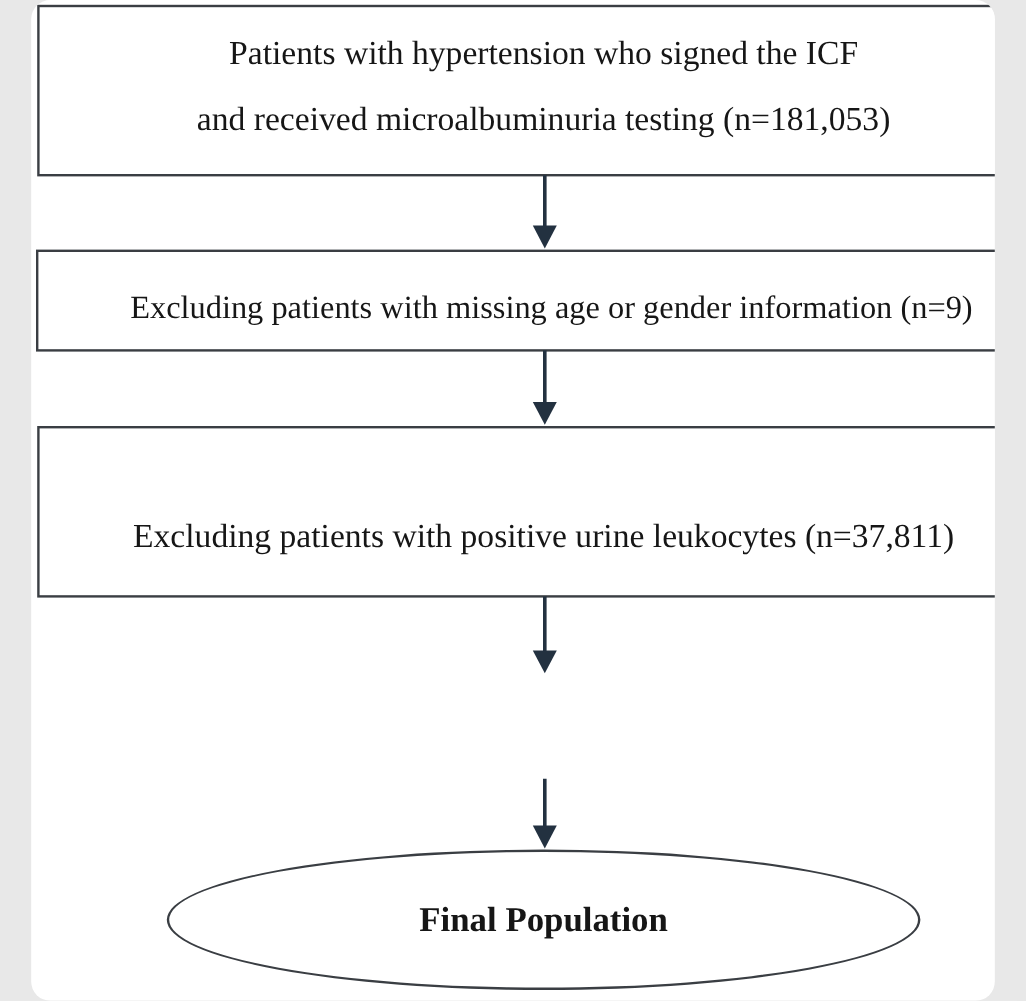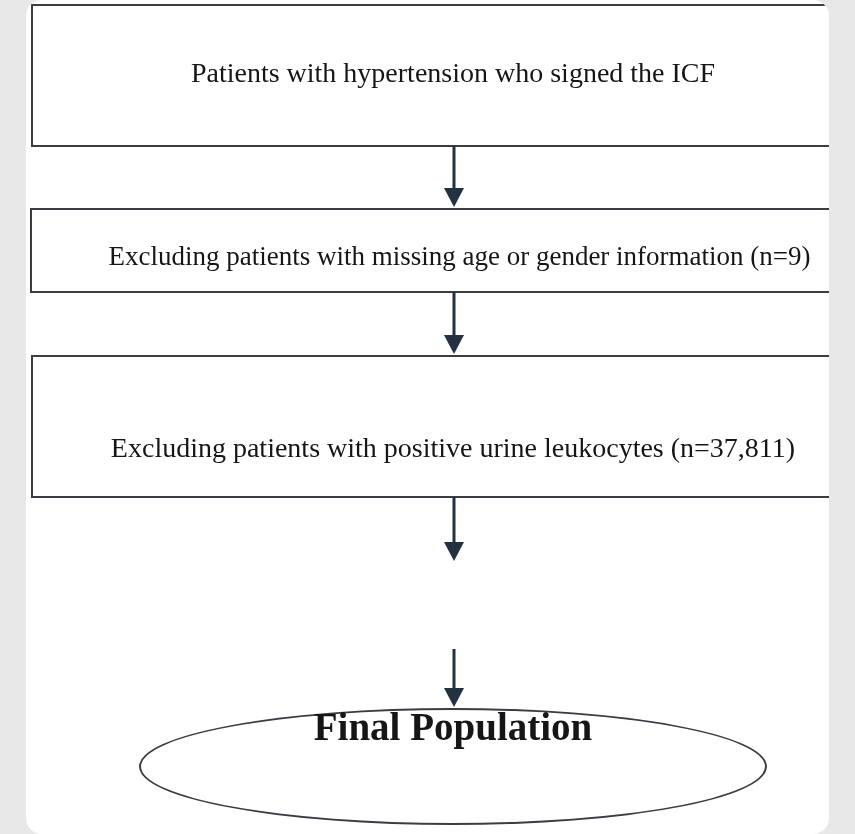--- a/index.html
+++ b/index.html
@@ -40,42 +40,44 @@
   .terminal{
     position:absolute;
     left:113px;top:708px;width:628px;height:117px;
     box-sizing:border-box;
     border:2px solid var(--border);
     border-radius:50%;
     background:var(--bg);
     display:flex;
     flex-direction:column;
     align-items:center;
+    justify-content:center;
     gap:5px;
     text-align:center;
-    font-size:39px;
+    font-size:29px;
     line-height:34px;
     font-weight:bold;
     white-space:nowrap;
   }
   .arrows{
     position:absolute;
     left:0;top:0;width:855px;height:834px;
     pointer-events:none;
   }
   .arrows line{stroke:var(--arrow);stroke-width:3;}
   .arrows polygon{fill:var(--arrow);}
 </style>
 </head>
 <body>
 
 <div class="canvas">
 
   <div class="box box1">
     <div>Patients with hypertension who signed the ICF</div>
+    <div>and received microalbuminuria testing (n=181,053)</div>
   </div>
 
   <div class="box box2">
     <div>Excluding patients with missing age or gender information (n=9)</div>
   </div>
 
   <div class="box box3">
     <div>Excluding patients with positive urine leukocytes (n=37,811)</div>
   </div>
 

